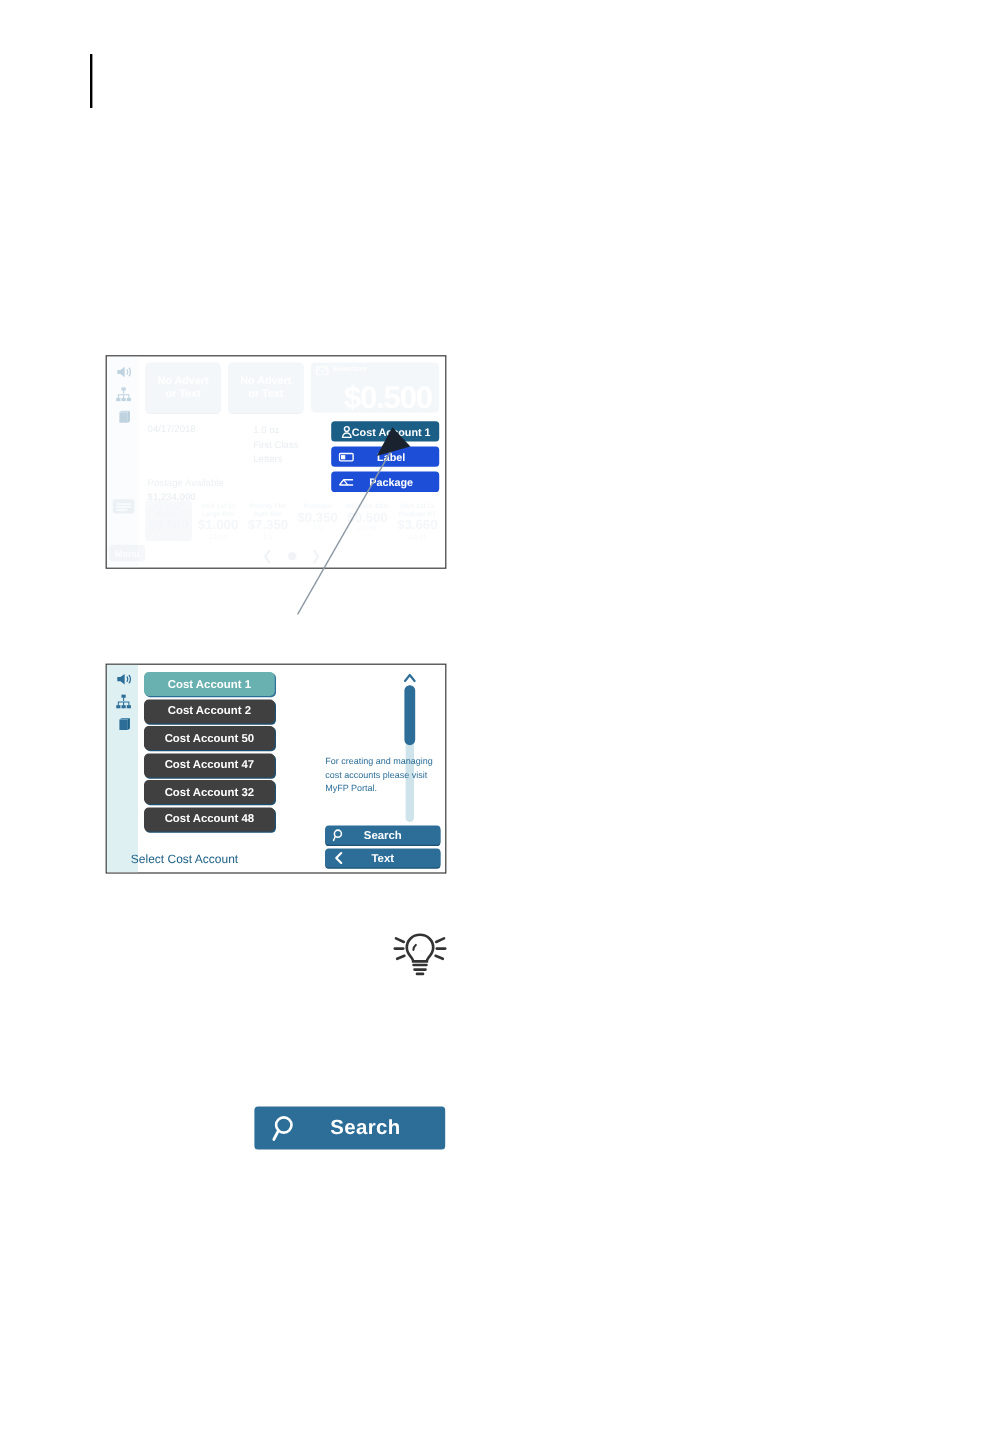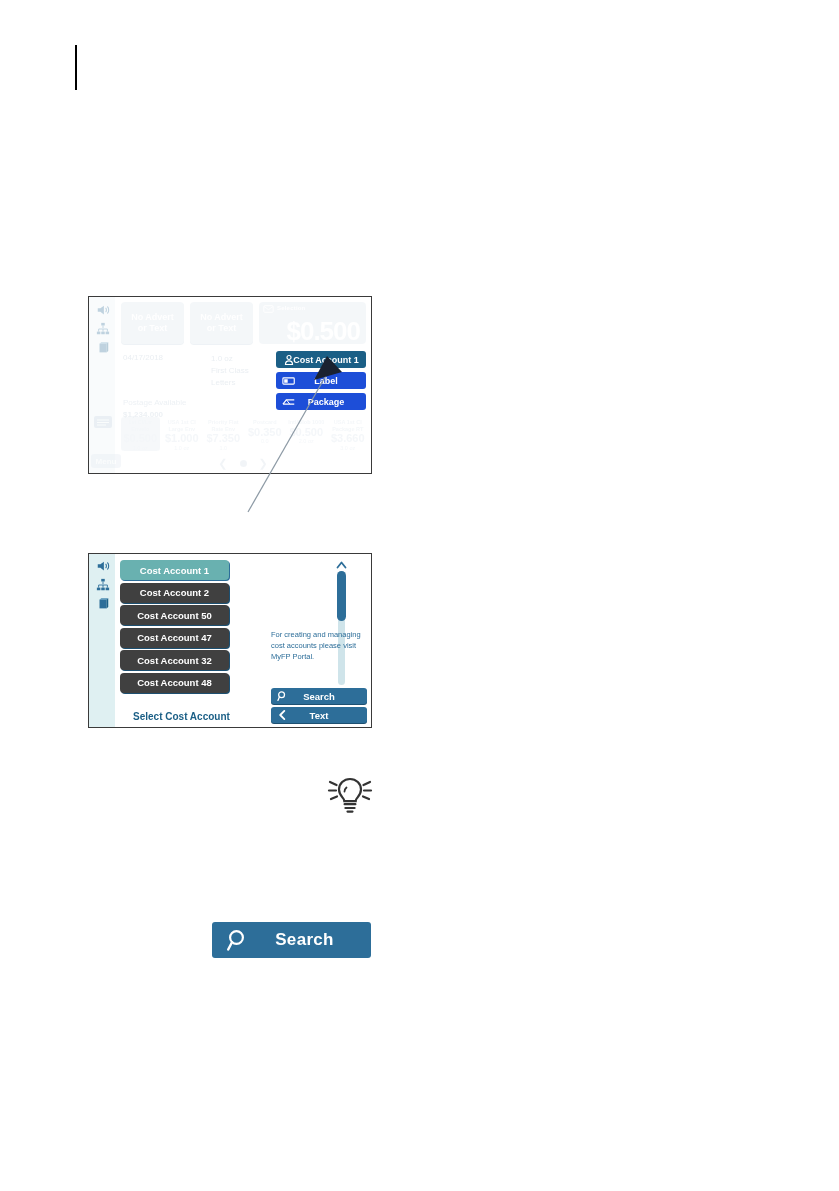--- a/index.html
+++ b/index.html
@@ -311,23 +311,23 @@
     left: 182px; top: 44px;
     width: 100px;
     font-size: 7.5px;
     color: #2d6e99;
     line-height: 1.45;
     margin-top: 32px;
   }
 
   .list-footer-label {
     position: absolute;
-    left: 44px; bottom: 5px;
+    left: 20px; bottom: 5px;
     font-size: 10px;
-    font-weight: bold;
+    font-weight: normal;
     color: #1b5f86;
   }
   .lf-btns {
     position: absolute;
     right: 4px; bottom: 4px;
     width: 96px;
     display: flex;
     flex-direction: column;
     gap: 3px;
   }

